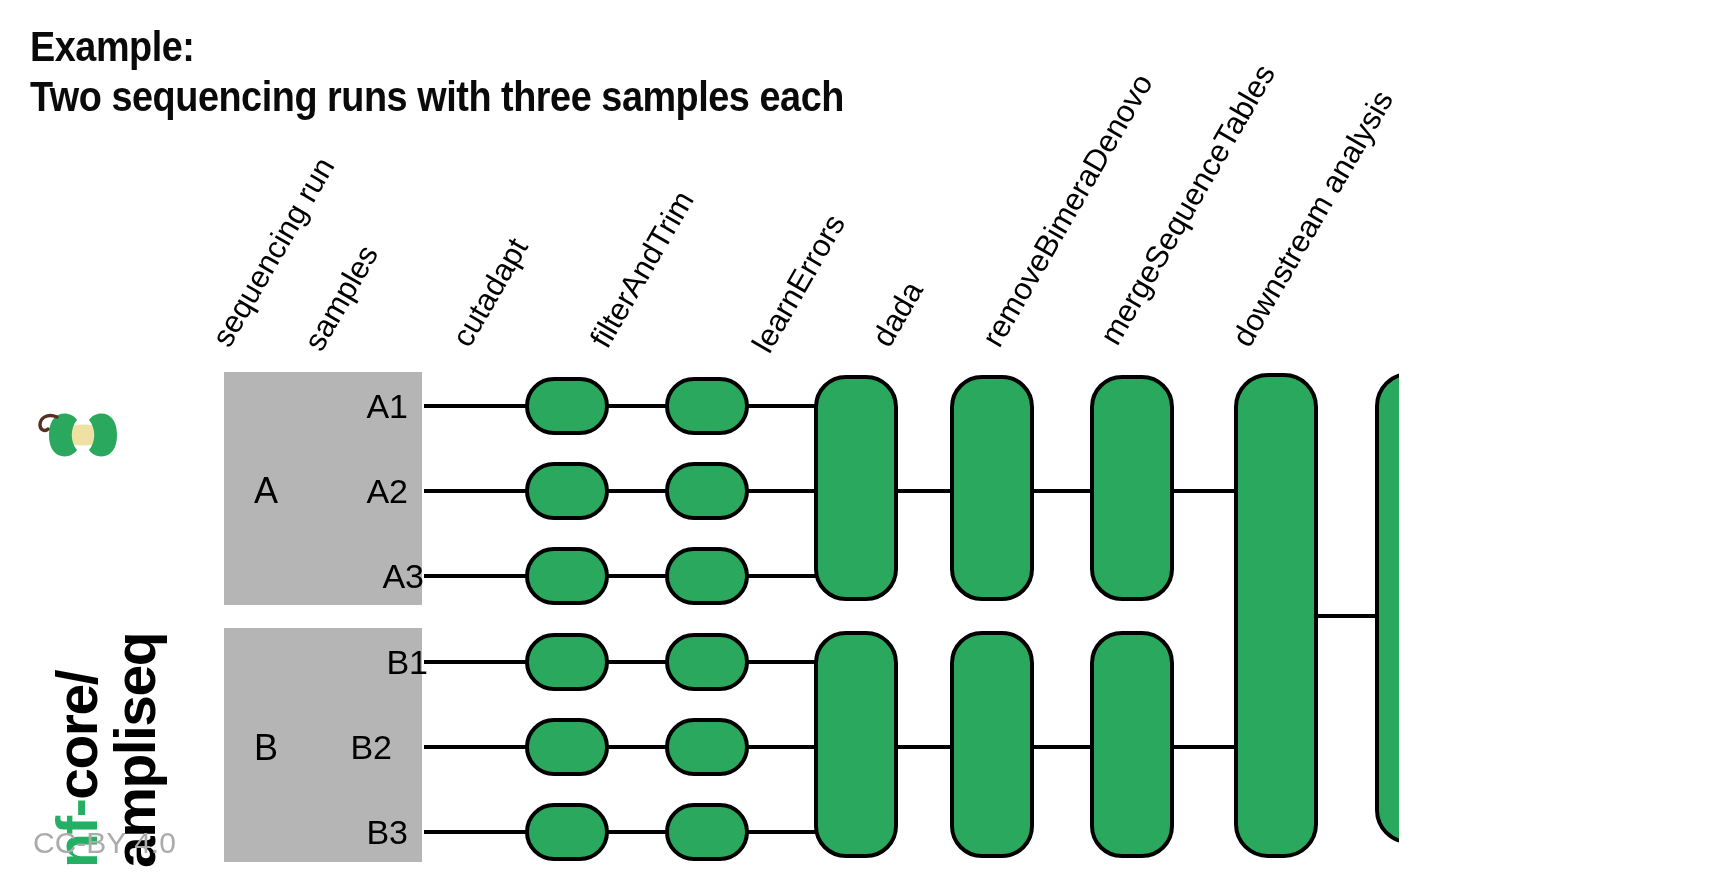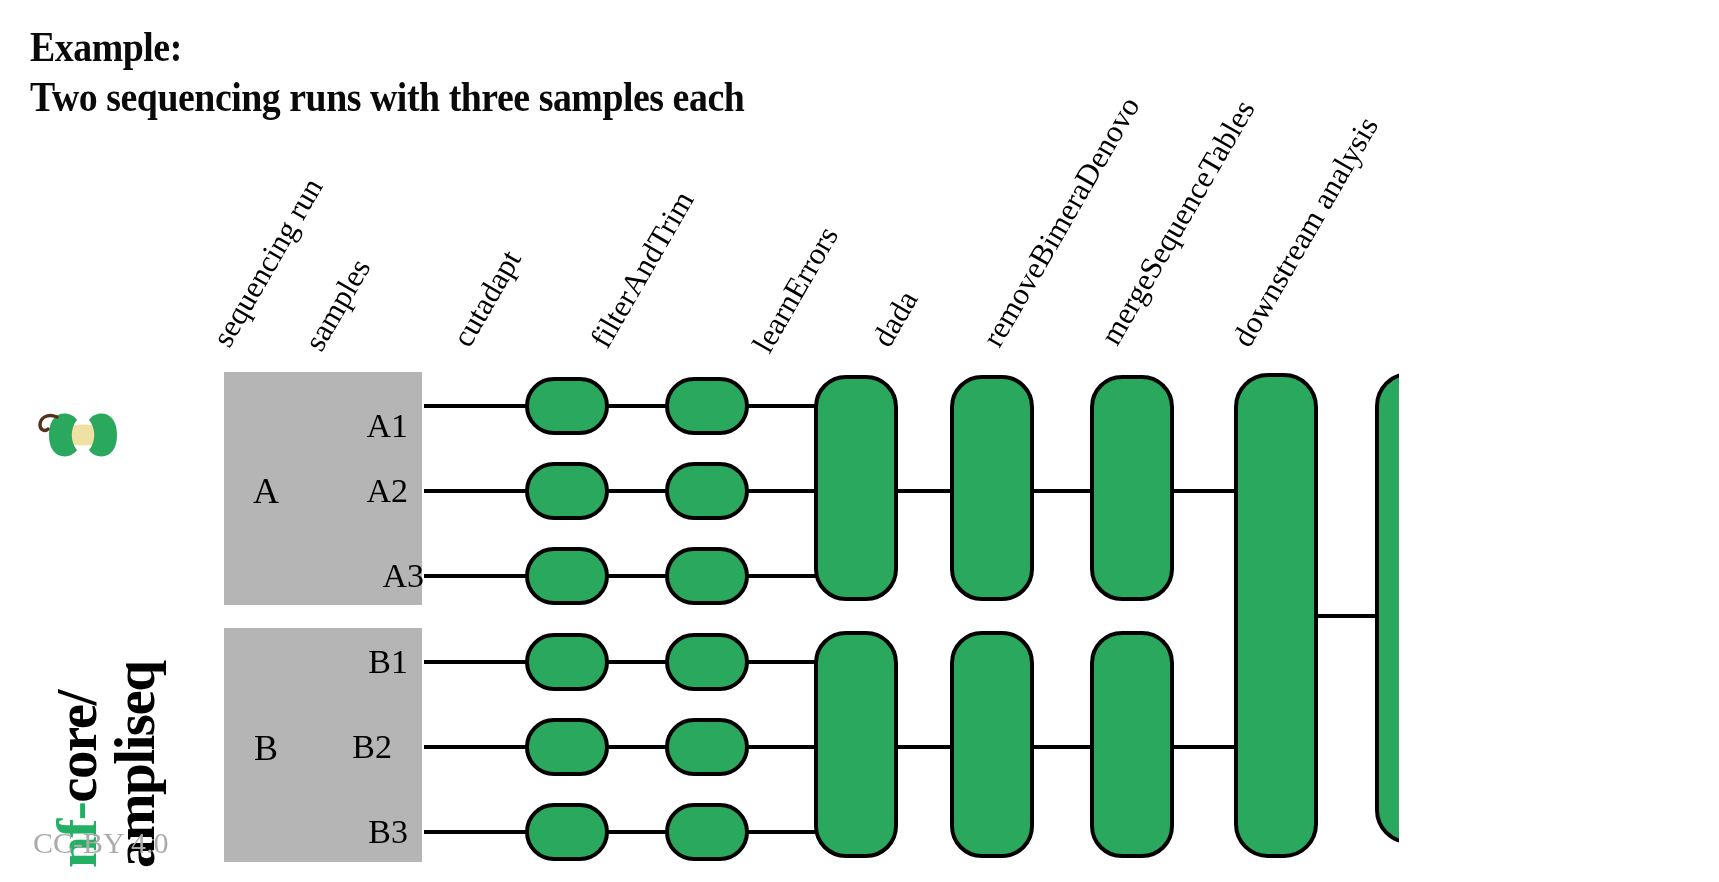--- a/index.html
+++ b/index.html
@@ -1,17 +1,17 @@
 <!DOCTYPE html>
 <html style="--node_green: #2aa95e; --logo_green: #24b064; --run_box_gray: #b5b5b5; --outline: #000000; --core_cream: #eee1a3; --stem_brown: #53301f; --license_gray: #ababab;"><head>
 <meta charset="utf-8">
 <style>
   html,body{margin:0;padding:0;background:#fff}
   .canvas{position:relative;width:1399px;height:882px;background:#ffffff;
-          font-family:Liberation Serif, serif;color:#000;overflow:hidden}
+          font-family:Liberation Sans, sans-serif;color:#000;overflow:hidden}
 
   .title{position:absolute;left:30px;top:22px;font-weight:bold;font-size:42px;
          line-height:50px;letter-spacing:-0.5px;transform:scaleX(0.9);transform-origin:0 0;color:#0a0a0a}
 
   .colhead{position:absolute;font-size:31px;white-space:nowrap;height:40px;line-height:40px;
            transform:rotate(-60deg);transform-origin:0% 100%}
 
   .runbox{position:absolute;background:var(--run_box_gray,#b5b5b5);width:198px}
   .runletter{position:absolute;font-size:36px;transform:translate(-50%,-50%)}
   .sample{position:absolute;font-size:34px;transform:translate(-100%,-50%)}
@@ -94,24 +94,24 @@
   <div class="line" style="left:894px;top:489px;width:62px"></div>
   <div class="line" style="left:1030px;top:489px;width:66px"></div>
   <div class="line" style="left:1170px;top:489px;width:70px"></div>
   <div class="line" style="left:894px;top:745px;width:62px"></div>
   <div class="line" style="left:1030px;top:745px;width:66px"></div>
   <div class="line" style="left:1170px;top:745px;width:70px"></div>
   <div class="line" style="left:1314px;top:614px;width:66px"></div>
 
   <div class="runletter" style="left:266px;top:491px">A</div>
   <div class="runletter" style="left:266px;top:748px">B</div>
-  <div class="sample" style="left:408px;top:426px">A1</div>
+  <div class="sample" style="left:408px;top:406px">A1</div>
   <div class="sample" style="left:408px;top:491px">A2</div>
   <div class="sample" style="left:424px;top:576px">A3</div>
-  <div class="sample" style="left:408px;top:662px">B1</div>
+  <div class="sample" style="left:428px;top:662px">B1</div>
   <div class="sample" style="left:392px;top:747px">B2</div>
   <div class="sample" style="left:408px;top:832px">B3</div>
 
   <div class="node pill" style="left:525px;top:377px"></div>
   <div class="node pill" style="left:525px;top:462px"></div>
   <div class="node pill" style="left:525px;top:547px"></div>
   <div class="node pill" style="left:525px;top:633px"></div>
   <div class="node pill" style="left:525px;top:718px"></div>
   <div class="node pill" style="left:525px;top:803px"></div>
 

